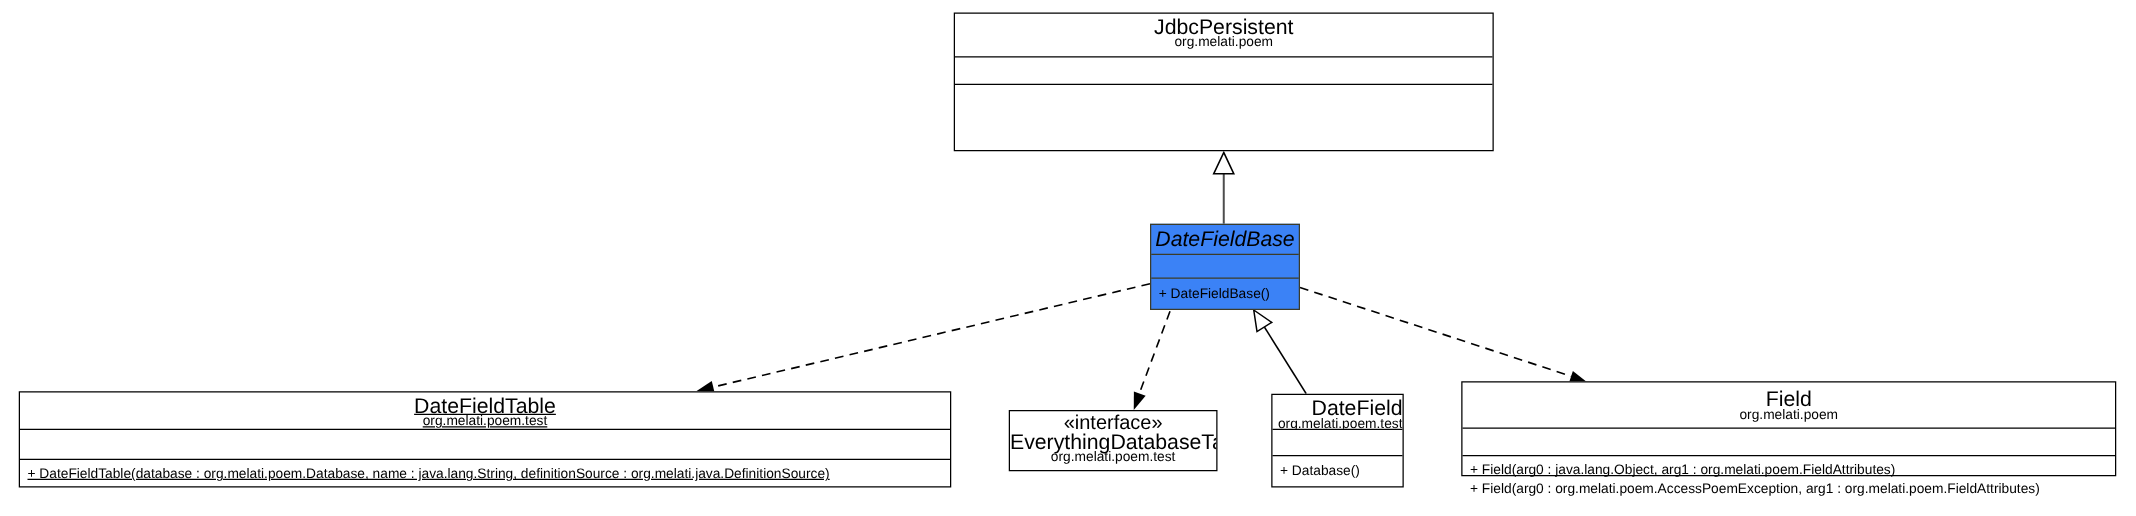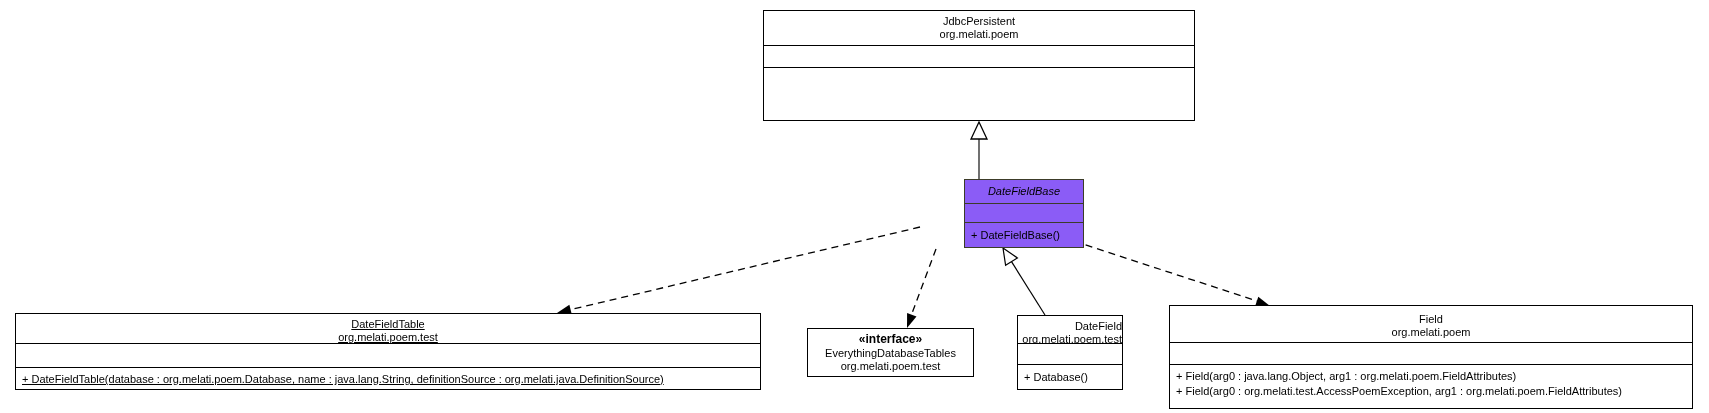--- a/index.html
+++ b/index.html
@@ -1,33 +1,33 @@
 <!DOCTYPE html>
 <html><head>
 <meta charset="utf-8">
 <style>
   html,body{margin:0;padding:0;background:#ffffff;}
   body{width:1709px;height:413px;position:relative;overflow:hidden;
        font-family:"Liberation Sans","DejaVu Sans",sans-serif;color:#000;}
   .stage{position:absolute;left:0;top:0;width:1709px;height:413px;}
   svg.connectors{position:absolute;left:0;top:0;pointer-events:none;}
   .uml-box{position:absolute;box-sizing:border-box;border:1px solid #000;background:#fff;}
-  .uml-box.highlight{background:#8b5cf6;border-color:#3c3c28;margin-left:44px;}
+  .uml-box.highlight{background:#3b82f6;border-color:#3c3c28;}
   .compartment{box-sizing:border-box;overflow:hidden;}
   .title-comp{border-bottom:1px solid #000;text-align:center;padding-top:3px;}
   .highlight .title-comp{border-bottom-color:#3c3c28;}
   .attr-comp{border-bottom:1px solid #000;}
   .highlight .attr-comp{border-bottom-color:#3c3c28;}
   .methods-comp{padding:3px 6px 0 6px;}
-  .cls-name{font-size:11px;line-height:15px;white-space:nowrap;}
+  .cls-name{font-size:17px;line-height:15px;white-space:nowrap;}
   .cls-name.italic{font-style:italic;}
   .cls-pkg{font-size:11px;line-height:11px;white-space:nowrap;}
   .method-line{font-size:11px;line-height:14.5px;white-space:nowrap;text-align:left;}
   .iface-comp{text-align:center;padding-top:3px;}
-  .stereotype{font-size:12px;line-height:14px;font-weight:bold;}
+  .stereotype{font-size:16px;line-height:14px;}
 </style>
 </head>
 <body>
 
 <div class="stage">
 
   <svg class="connectors" width="1709" height="413" viewBox="0 0 1709 413">
 
     <g>
       <line x1="979" y1="179" x2="979" y2="139" stroke="#4d4d4d" stroke-width="1.6"></line>
@@ -96,25 +96,25 @@
     <div class="compartment title-comp" style="height:28px;text-align:right;">
       <div class="cls-name">DateField</div>
       <div class="cls-pkg">org.melati.poem.test</div>
     </div>
     <div class="compartment attr-comp" style="height:21px;"></div>
     <div class="compartment methods-comp" style="height:24px;padding-top:5px;">
       <div class="method-line">+ Database()</div>
     </div>
   </div>
 
-  <div class="uml-box" style="left:1169px;top:305px;width:524px;height:104px;">
+  <div class="uml-box" style="left:1169px;top:305px;width:524px;height:76px;">
     <div class="compartment title-comp" style="height:37px;padding-top:6px;">
       <div class="cls-name">Field</div>
       <div class="cls-pkg">org.melati.poem</div>
     </div>
     <div class="compartment attr-comp" style="height:22px;"></div>
     <div class="compartment methods-comp" style="height:34px;padding-top:4px;">
       <div class="method-line">+ Field(arg0 : java.lang.Object, arg1 : org.melati.poem.FieldAttributes)</div>
-      <div class="method-line">+ Field(arg0 : org.melati.test.AccessPoemException, arg1 : org.melati.poem.FieldAttributes)</div>
+      <div class="method-line">+ Field(arg0 : org.melati.poem.AccessPoemException, arg1 : org.melati.poem.FieldAttributes)</div>
     </div>
   </div>
 
 </div>
 
 </body></html>

